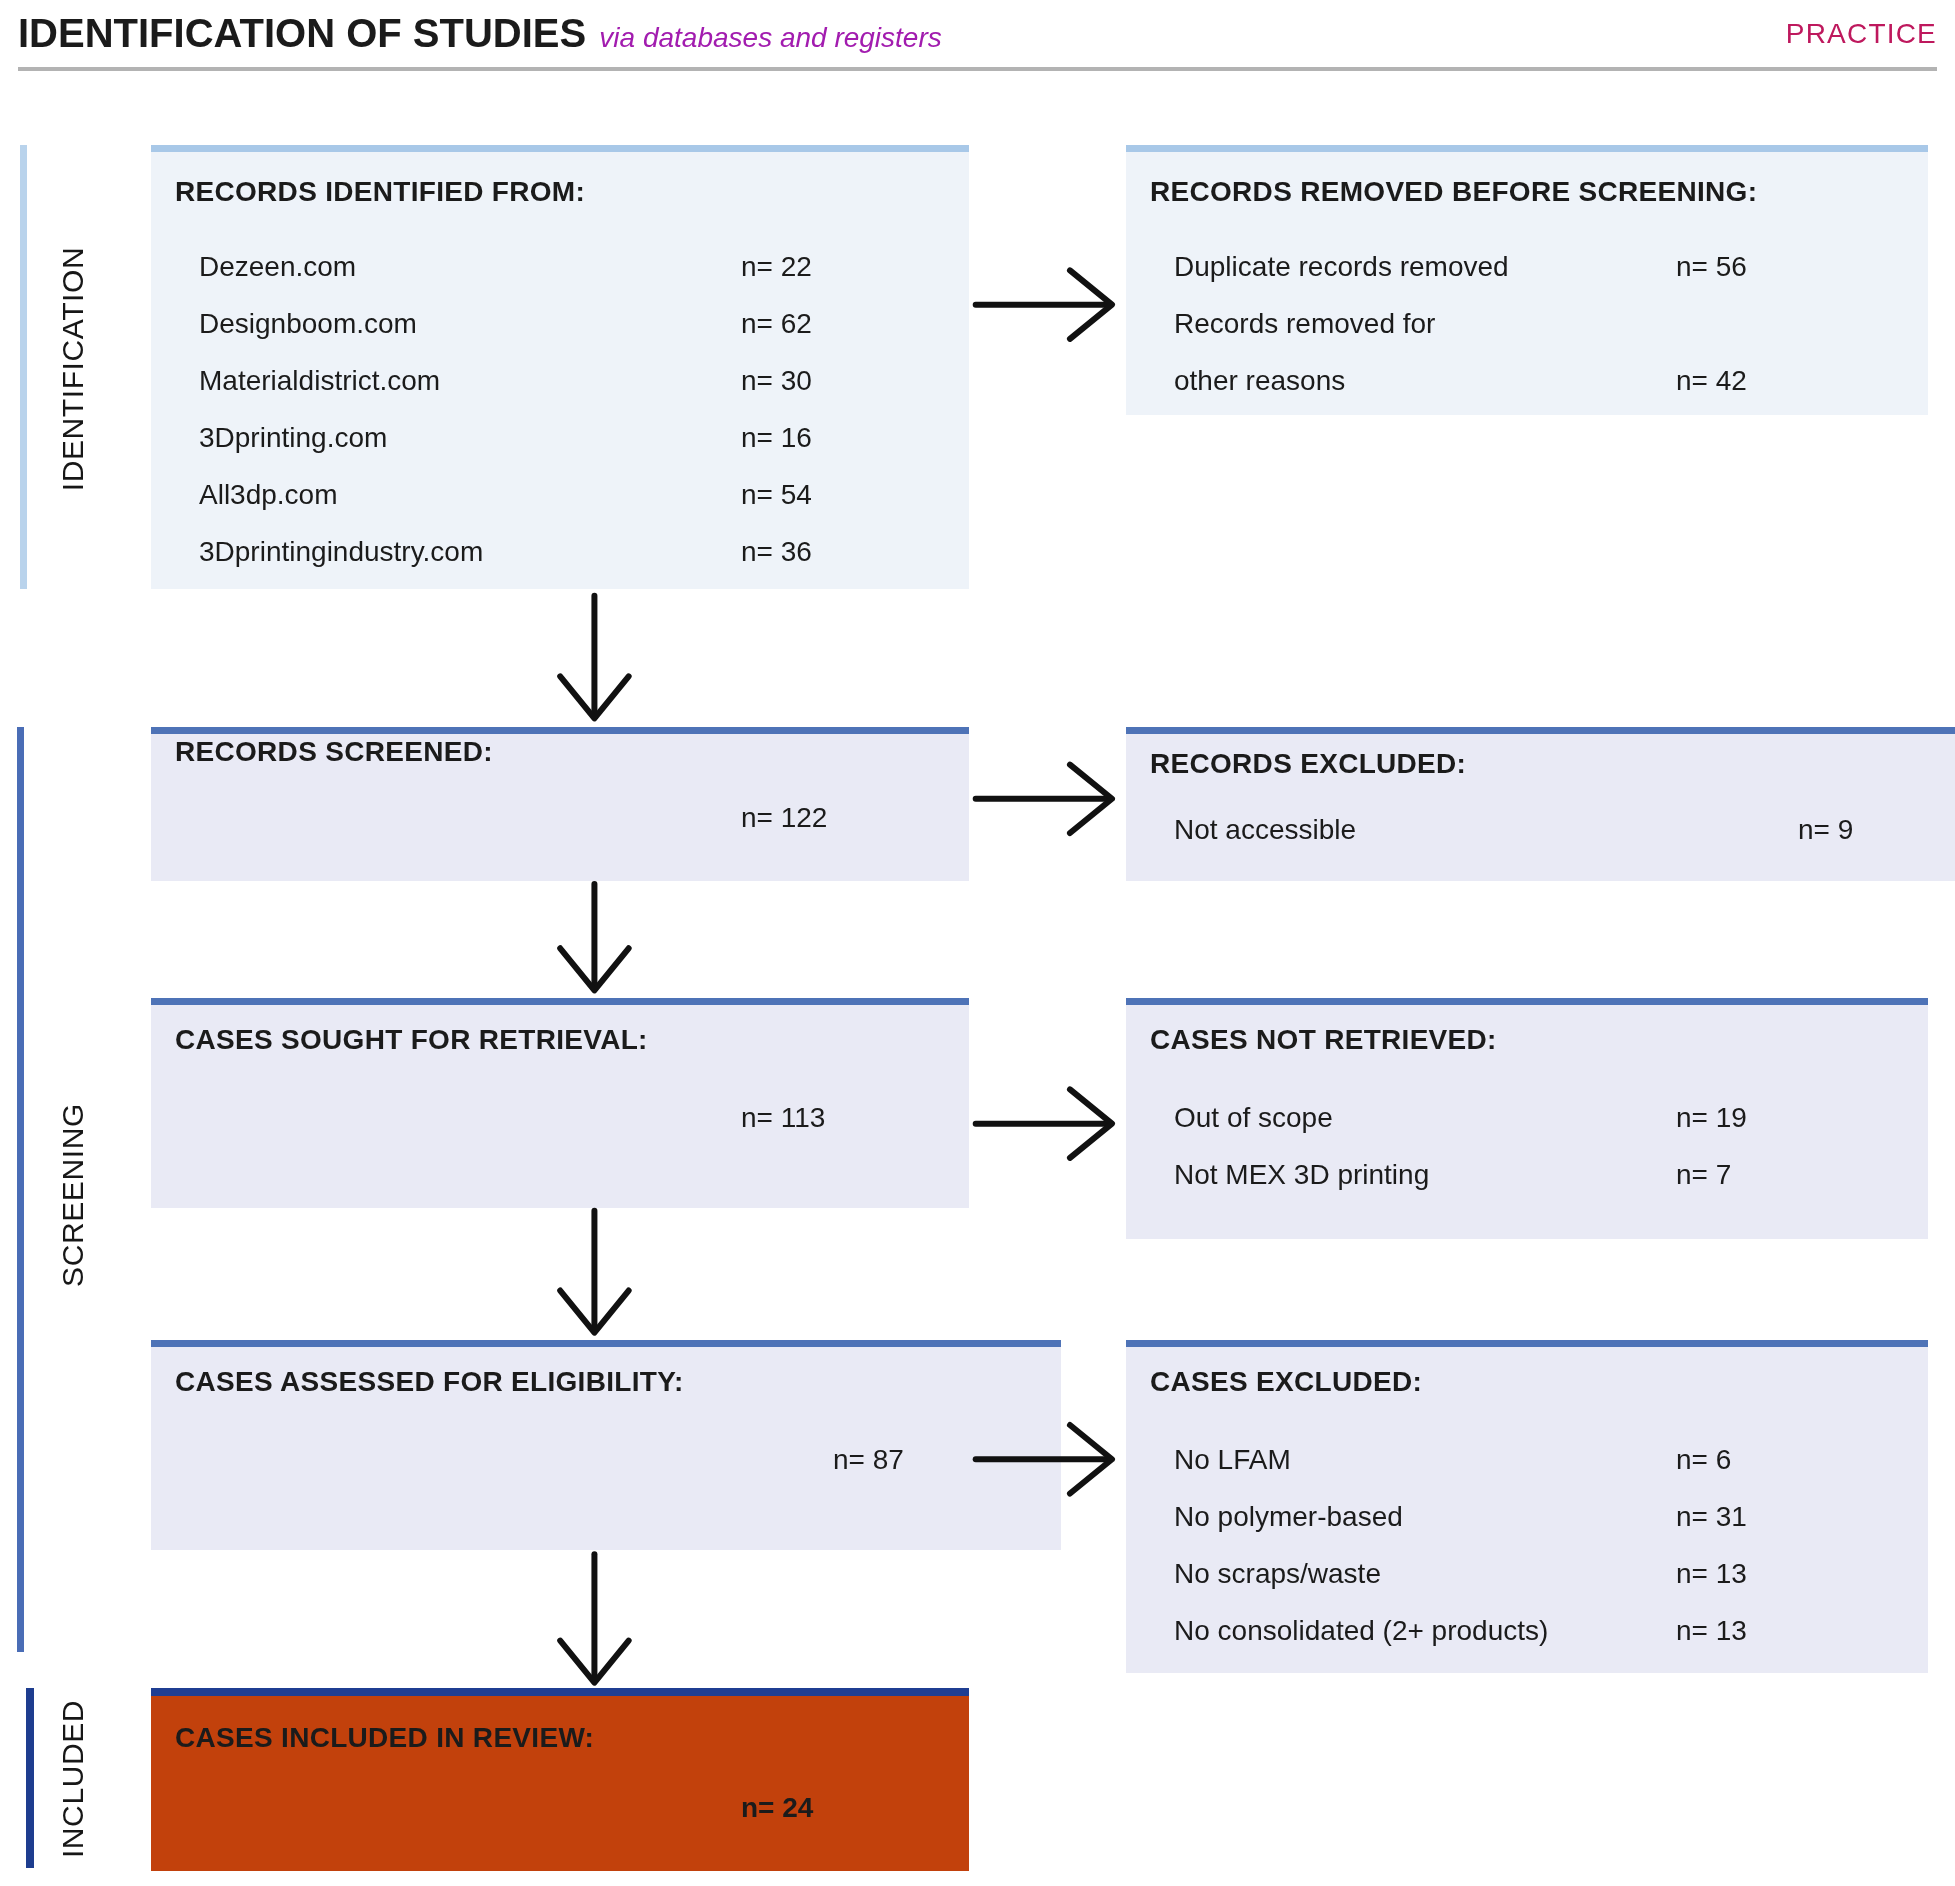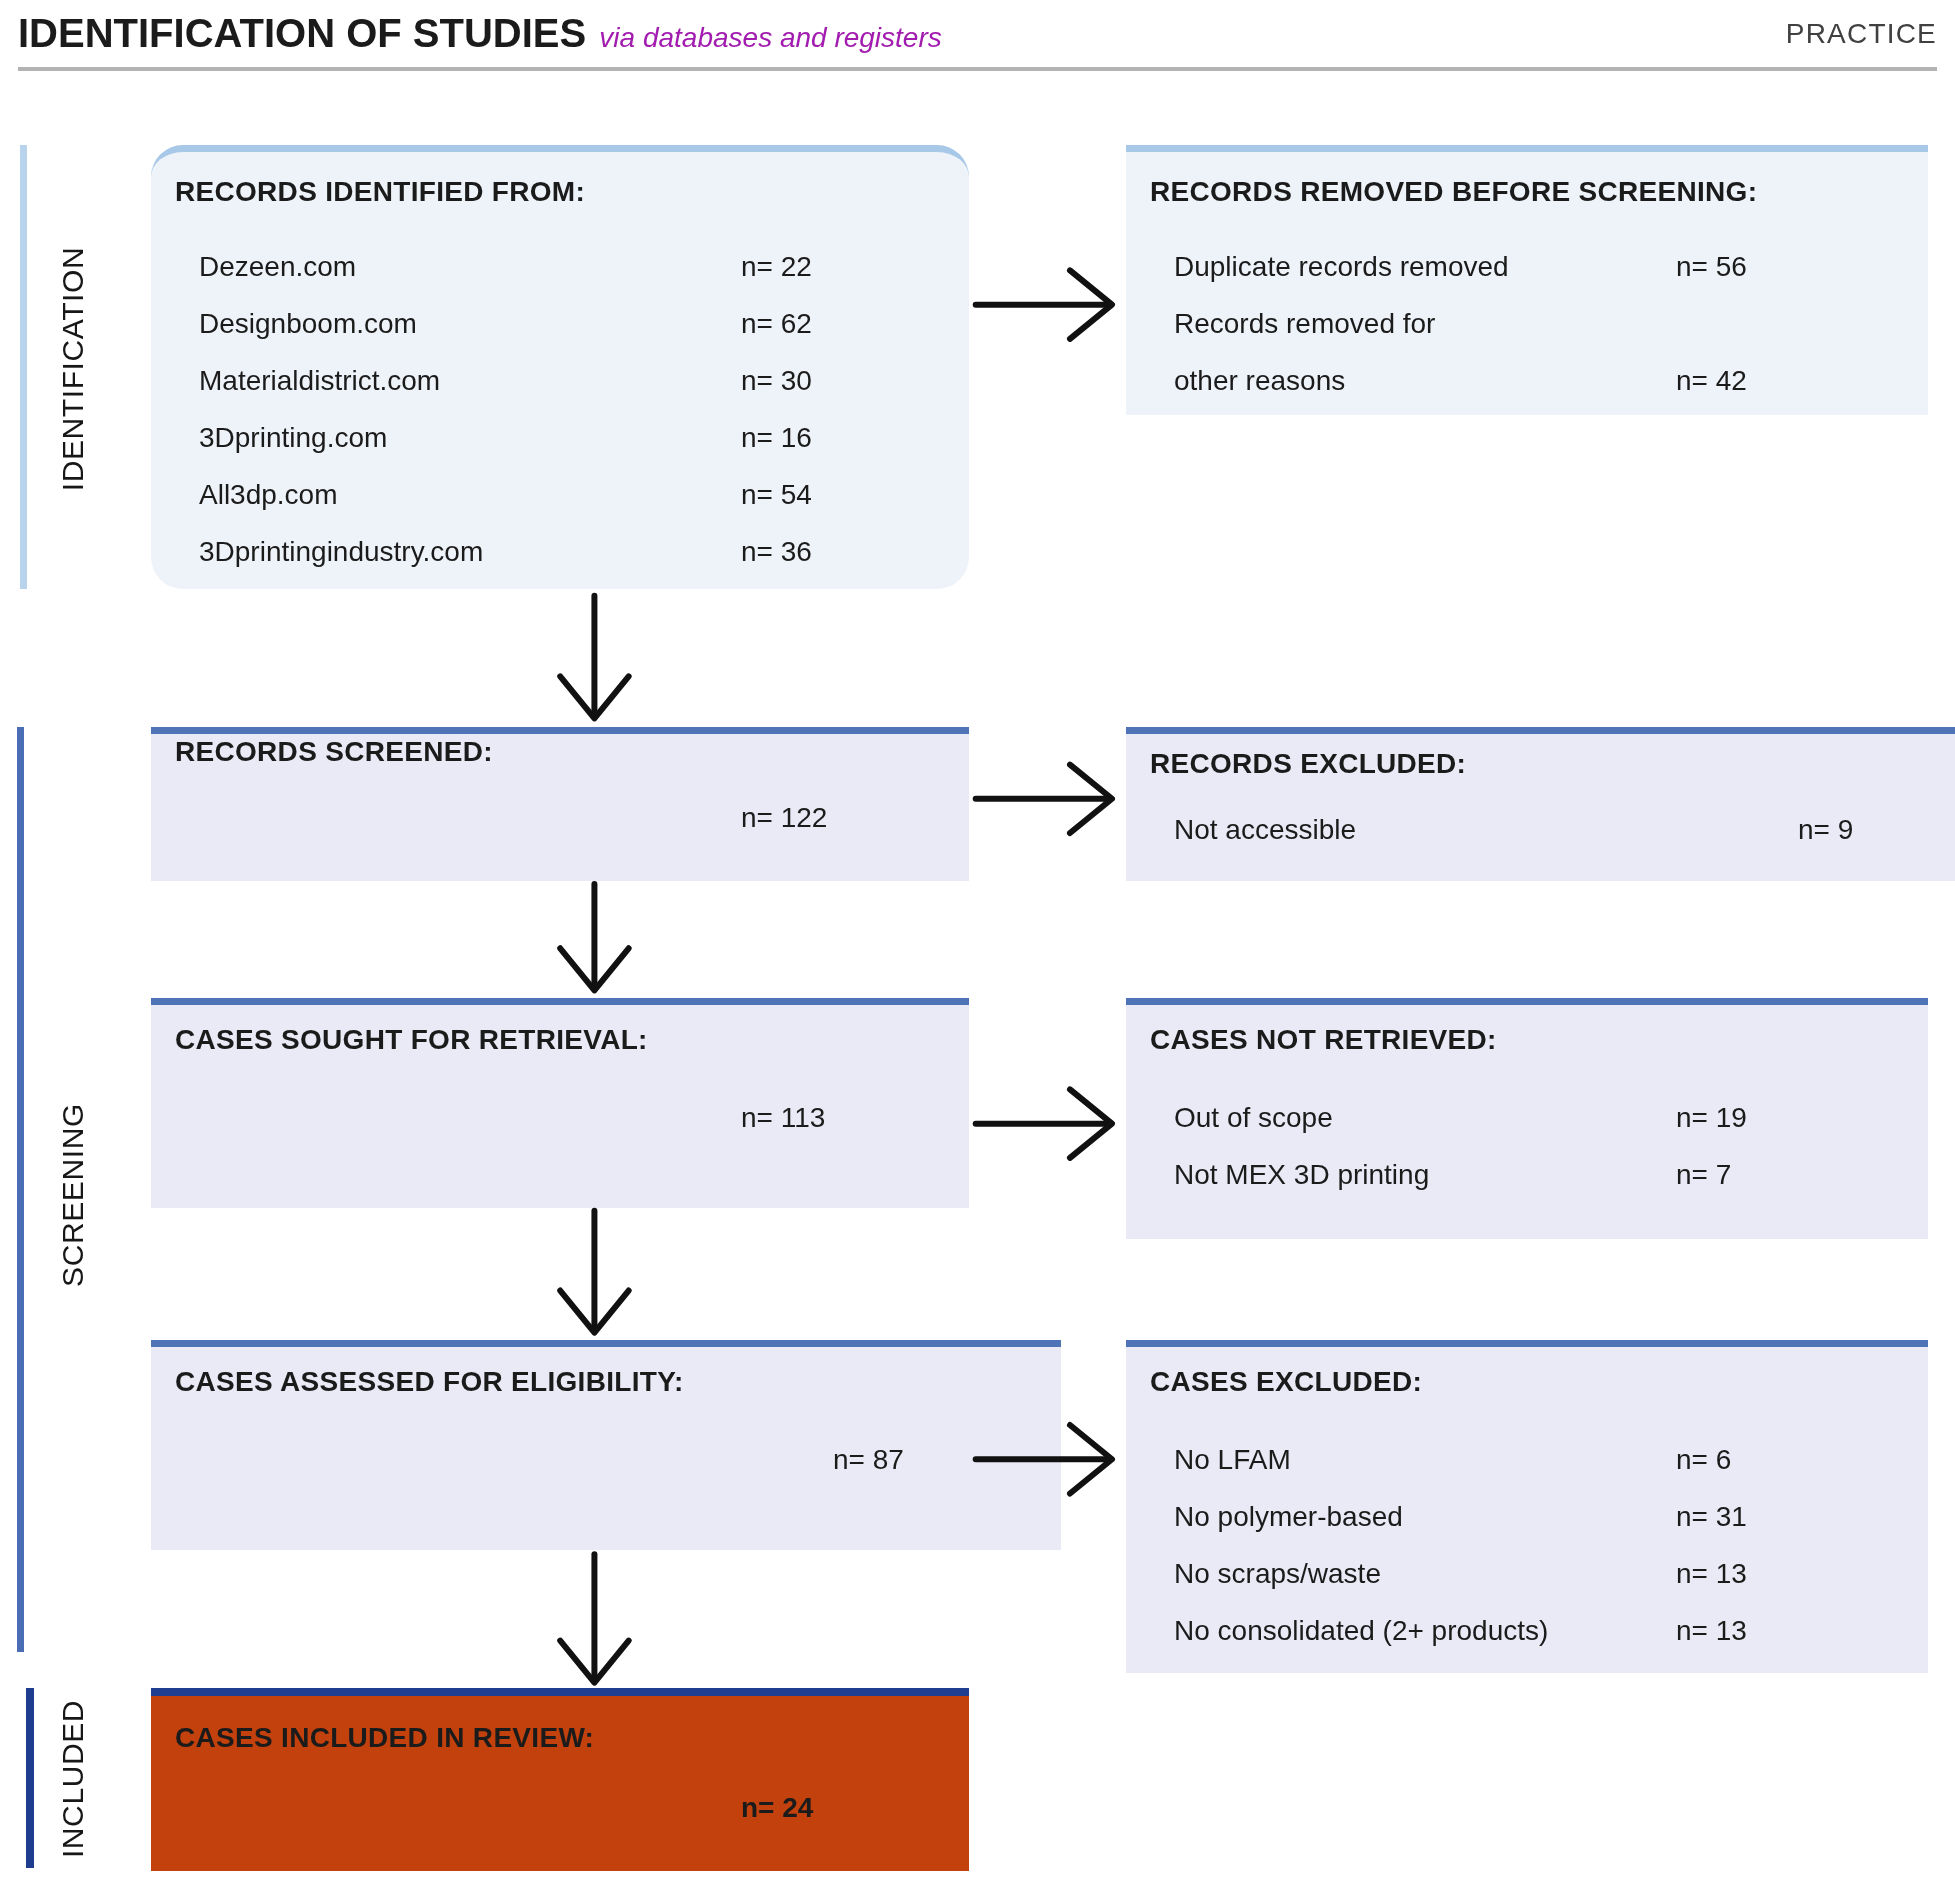--- a/index.html
+++ b/index.html
@@ -16,21 +16,21 @@
     position:absolute;left:18px;top:10.8px;
     font-size:40px;font-weight:700;letter-spacing:0px;
     white-space:nowrap;
   }
   .hdr-sub{
     font-size:28px;font-weight:400;font-style:italic;color:#a21caf;
     letter-spacing:0px;margin-left:13.2px;
   }
   .hdr-tag{
     position:absolute;right:18px;top:18px;
-    font-size:28px;font-weight:400;letter-spacing:1.2px;color:#404040;
+    font-size:28px;font-weight:400;letter-spacing:1.2px;color:#be185d;
   }
   .hdr-rule{
     position:absolute;left:18px;right:18px;top:67px;height:3.6px;
     background:#b3b3b3;
   }
   
   .stage-bar{position:absolute;}
   .stage-label{
     position:absolute;width:0;height:0;
   }
@@ -79,21 +79,21 @@
   <div class="stage-label" style="left:73px;top:369px;">
     <span>IDENTIFICATION</span>
   </div>
   <div class="stage-label" style="left:73px;top:1195px;">
     <span>SCREENING</span>
   </div>
   <div class="stage-label" style="left:73px;top:1779px;">
     <span>INCLUDED</span>
   </div>
 
-  <div class="box light col1" style="left:151px;top:145px;width:818px;height:444px;padding-top:22px;border-radius:32px;">
+  <div class="box light col1" style="left:151px;top:145px;width:818px;height:444px;padding-top:22px;">
     <div class="box-title">RECORDS IDENTIFIED FROM:</div>
     <div class="rows" style="margin-top:28px;">
       <div class="row">
           <span>Dezeen.com</span>
           <span class="n">n= 22</span>
         </div>
       <div class="row">
           <span>Designboom.com</span>
           <span class="n">n= 62</span>
         </div>

